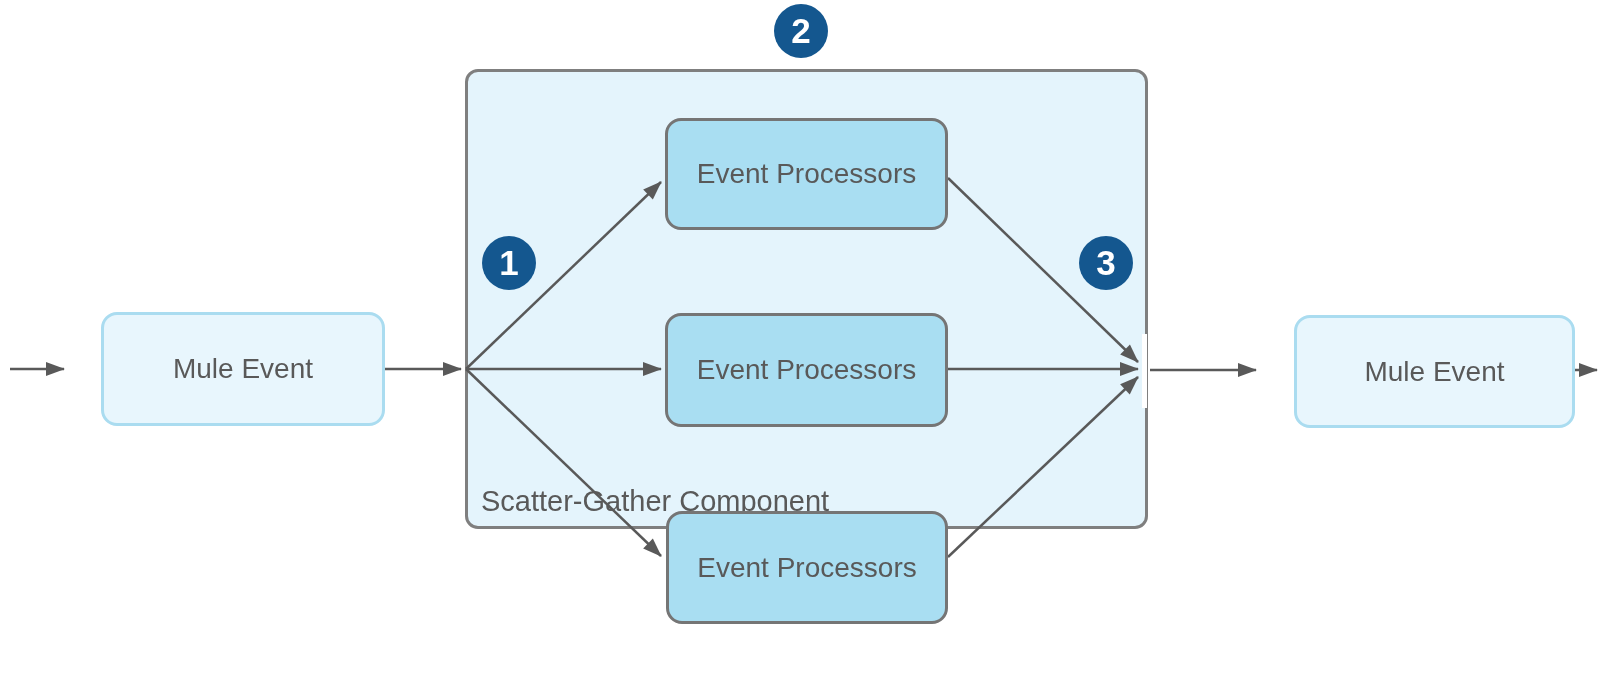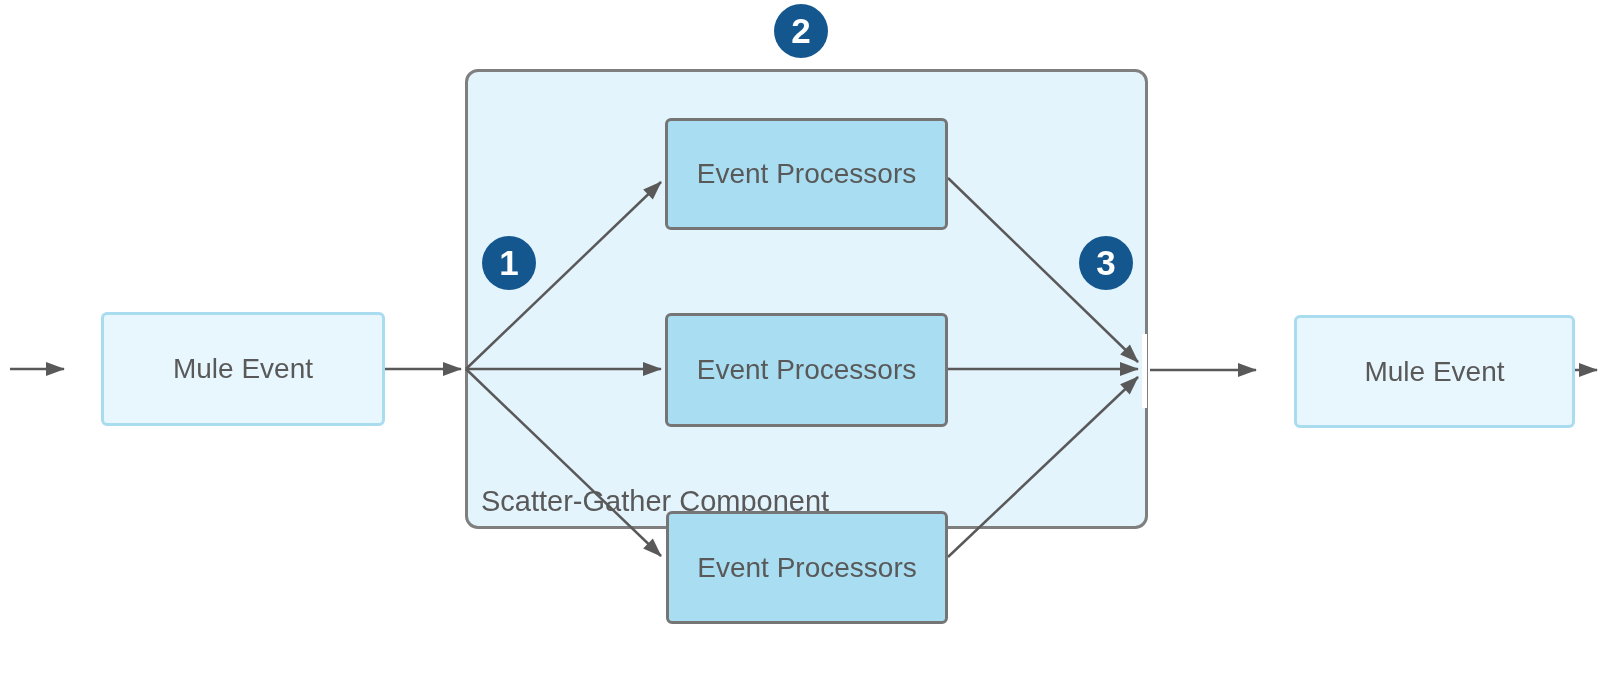--- a/index.html
+++ b/index.html
@@ -41,21 +41,21 @@
     position:absolute;left:0;top:0;width:1614px;height:698px;
     z-index:2;
   }
   .arrow-layer line{stroke:var(--arrow);stroke-width:2.5;}
   .arrow-layer .ah{fill:var(--arrow);}
   .node{
     position:absolute;
     box-sizing:border-box;
     display:flex;align-items:center;justify-content:center;
     font-size:28px;color:var(--text);
-    border-radius:6px;
+    border-radius:16px;
     z-index:3;
     white-space:nowrap;
   }
   .mule-box{
     background:var(--event-fill);
     border:3px solid var(--event-border);
     margin-left:32px;
   }
   .ep-box{
     background:var(--processor-fill);

